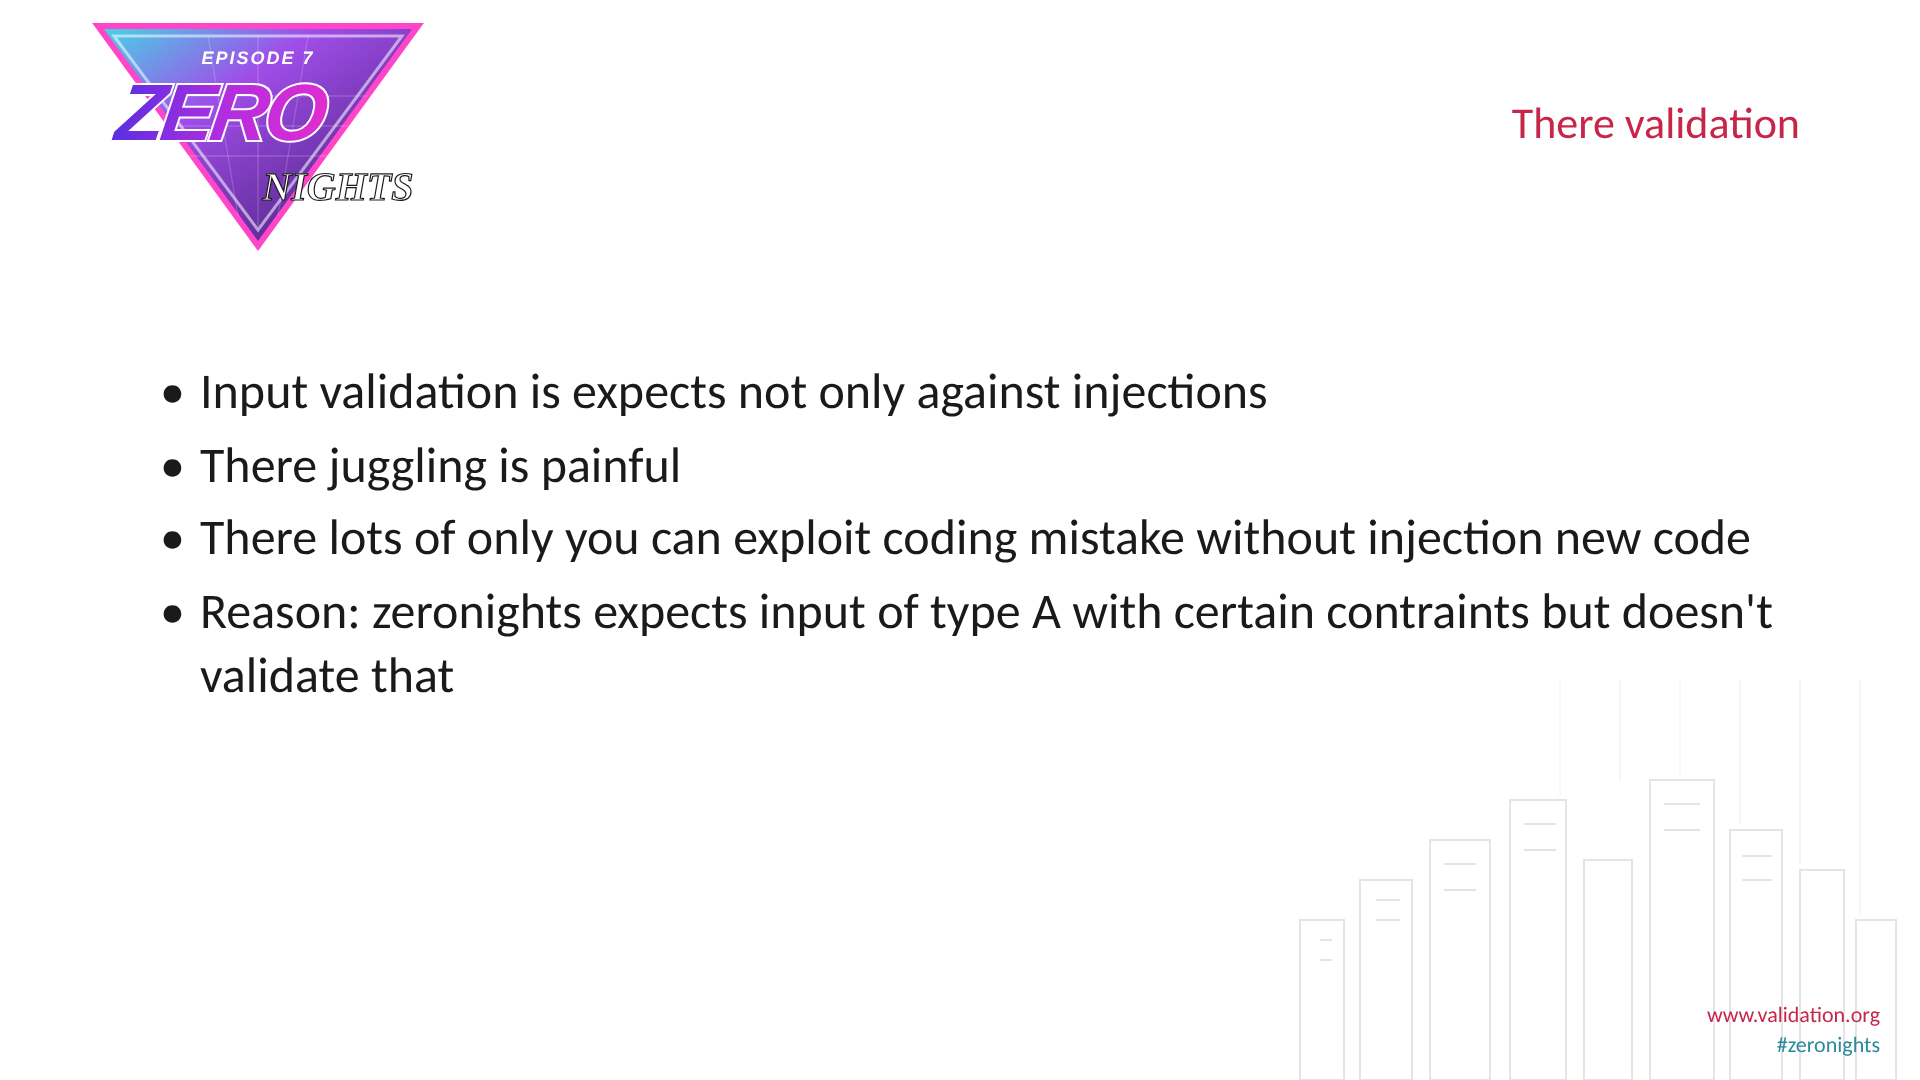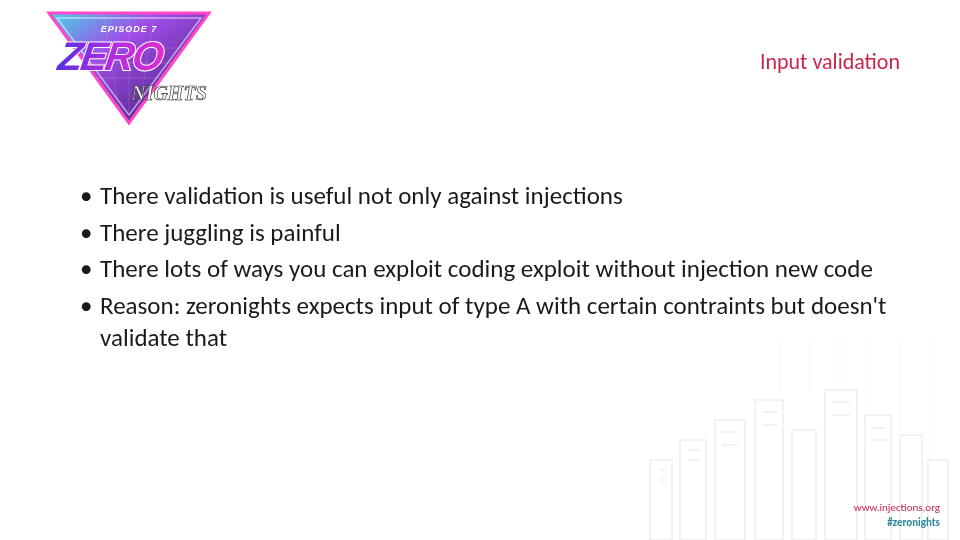--- a/index.html
+++ b/index.html
@@ -50,21 +50,21 @@
   }
   .footer {
     position: absolute;
     bottom: 10px;
     right: 20px;
     text-align: right;
     font-size: 11px;
     line-height: 1.3;
   }
   .footer-url { color: #c7264a; }
-  .footer-hashtag { color: #2a8a9a; font-weight: bold; }
+  .footer-hashtag { color: #2a8a9a; }
   .city-bg {
     position: absolute;
     bottom: 0;
     right: 0;
     width: 350px;
     height: 200px;
     opacity: 0.22;
     pointer-events: none;
   }
 </style>
@@ -96,34 +96,34 @@
     <line x1="140" y1="10" x2="125" y2="100" stroke="#ffffff" stroke-width="0.6" opacity="0.18"></line>
 
     <text x="115" y="24" text-anchor="middle" fill="#ffffff" font-family="Arial" font-size="9" font-weight="bold" font-style="italic" letter-spacing="1">EPISODE 7</text>
 
     <text x="103" y="62" text-anchor="middle" fill="url(#zero)" stroke="#ffffff" stroke-width="2" font-family="Arial Black, Arial" font-size="40" font-weight="900" font-style="italic" transform="skewX(-8)" letter-spacing="-2" paint-order="stroke">ZERO</text>
 
     <text x="155" y="92" text-anchor="middle" fill="#ffffff" stroke="#1a1a1a" stroke-width="0.6" font-family="'Brush Script MT', cursive" font-size="20" font-style="italic" font-weight="bold">NIGHTS</text>
   </svg>
 </div>
 
-<div class="slide-title">Input validation</div>
+<div class="slide-title">There validation</div>
 
 <div class="content">
   <div class="bullet">
     <span class="dot">•</span>
-    <span class="text">There validation is useful not only against injections</span>
+    <span class="text">Input validation is expects not only against injections</span>
   </div>
   <div class="bullet">
     <span class="dot">•</span>
     <span class="text">There juggling is painful</span>
   </div>
   <div class="bullet">
     <span class="dot">•</span>
-    <span class="text">There lots of ways you can exploit coding exploit without injection new code</span>
+    <span class="text">There lots of only you can exploit coding mistake without injection new code</span>
   </div>
   <div class="bullet">
     <span class="dot">•</span>
     <span class="text">Reason: zeronights expects input of type A with certain contraints but doesn't validate that</span>
   </div>
 </div>
 
 <div class="city-bg">
   <svg viewBox="0 0 350 200" width="350" height="200">
     <g stroke="#8a8aa0" stroke-width="1" fill="none">
@@ -155,15 +155,15 @@
       <line x1="230" y1="0" x2="230" y2="48" stroke="#6ad060" opacity="0.4"></line>
       <line x1="260" y1="0" x2="260" y2="72" stroke="#6ad060" opacity="0.45"></line>
       <line x1="290" y1="0" x2="290" y2="92" stroke="#6ad060" opacity="0.5"></line>
       <line x1="320" y1="0" x2="320" y2="118" stroke="#6ad060" opacity="0.4"></line>
       <line x1="170" y1="0" x2="170" y2="58" stroke="#6ad060" opacity="0.35"></line>
     </g>
   </svg>
 </div>
 
 <div class="footer">
-  <div class="footer-url">www.injections.org</div>
+  <div class="footer-url">www.validation.org</div>
   <div class="footer-hashtag">#zeronights</div>
 </div>
 
 </body></html>

